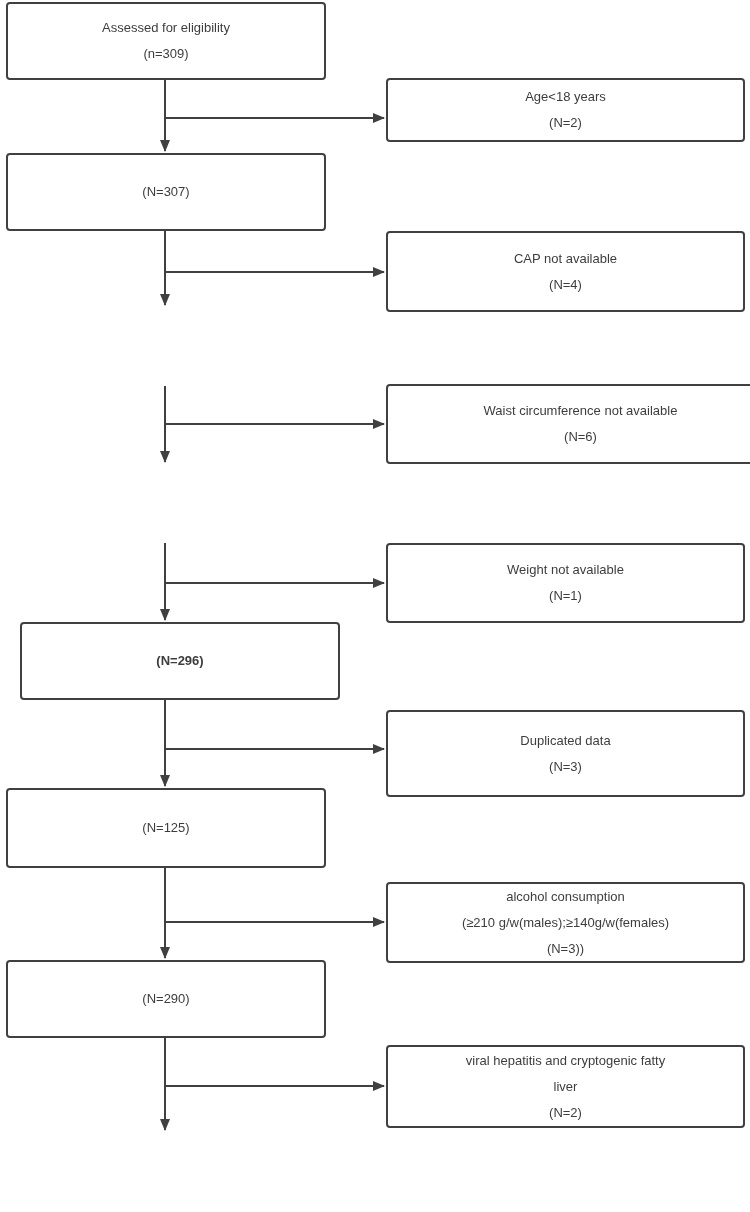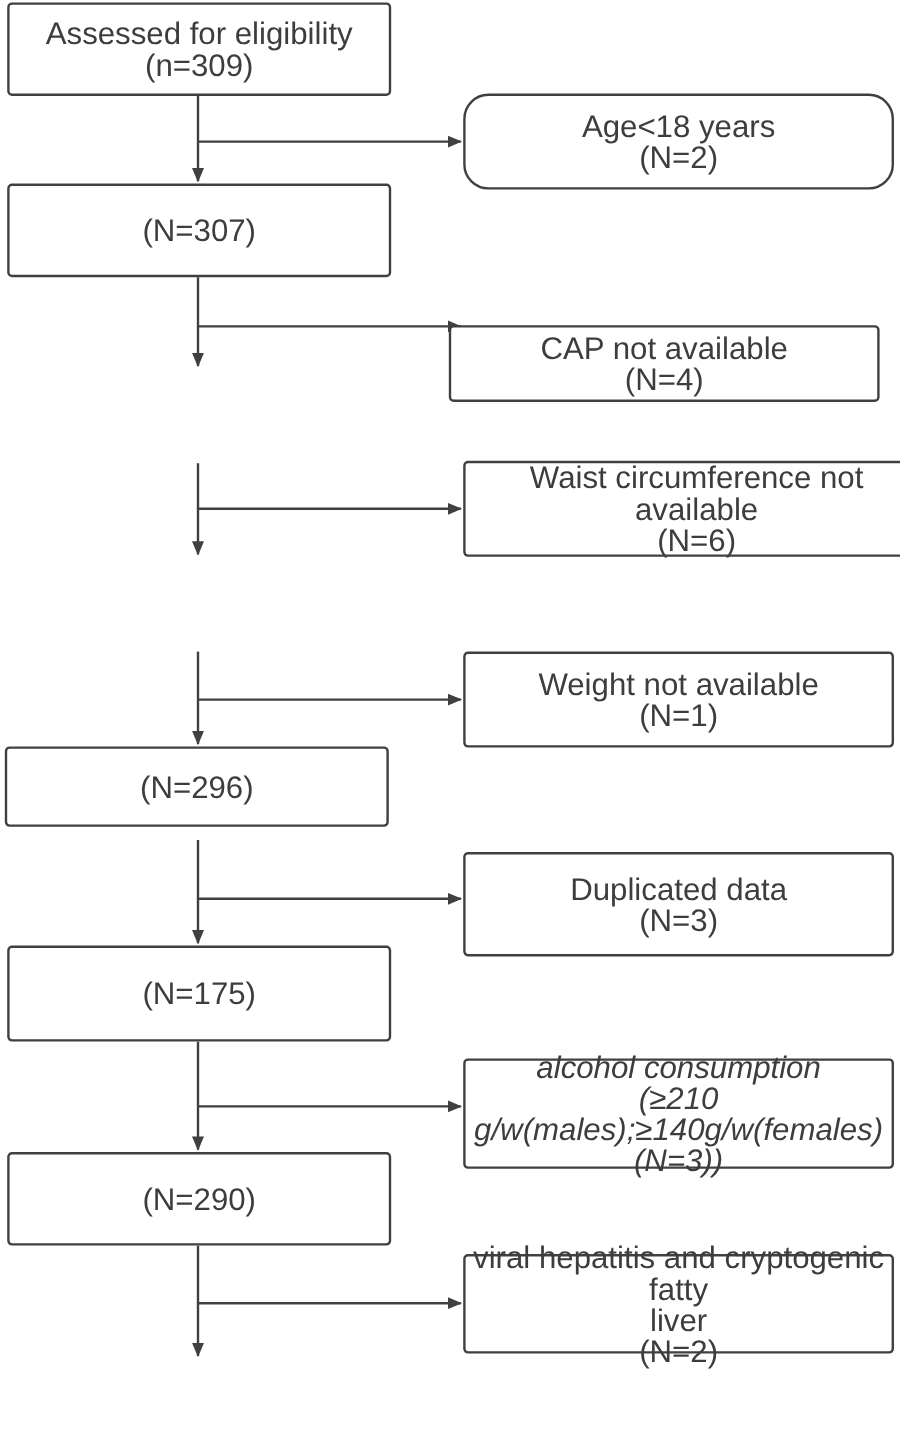--- a/index.html
+++ b/index.html
@@ -28,45 +28,45 @@
   .arrow-layer line {
     stroke: var(--line);
     stroke-width: 2;
   }
   .box {
     position: absolute;
     background: var(--bg);
     border: 2px solid var(--line);
     border-radius: 4px;
     color: var(--text);
-    font-size: 26px;
+    font-size: 13px;
     line-height: 26px;
     text-align: center;
     white-space: pre-line;
     display: flex;
     align-items: center;
     justify-content: center;
     padding: 2px 4px;
   }
   
   .m0 { left: 6px;  top: 2px;    width: 320px; height: 78px; }
   .m1 { left: 6px;  top: 153px;  width: 320px; height: 78px; }
   .m2 { left: 6px;  top: 307px;  width: 320px; height: 79px; }
   .m3 { left: 6px;  top: 464px;  width: 320px; height: 79px; }
-  .m4 { left: 4px;  top: 622px;  width: 320px; height: 67px; }
+  .m4 { left: 20px;  top: 622px;  width: 320px; height: 78px; font-weight: bold; }
   .m5 { left: 6px;  top: 788px;  width: 320px; height: 80px; }
   .m6 { left: 6px;  top: 960px;  width: 320px; height: 78px; }
   .m7 { left: 6px;  top: 1132px; width: 320px; height: 78px; }
   
-  .e0 { left: 386px; top: 78px;   width: 359px; height: 80px; border-radius: 21px; }
-  .e1 { left: 374px; top: 231px;  width: 359px; height: 64px; margin-top: 40px; }
+  .e0 { left: 386px; top: 78px;   width: 359px; height: 64px; }
+  .e1 { left: 386px; top: 231px;  width: 359px; height: 81px; }
   .e2 { left: 386px; top: 384px;  width: 389px; height: 80px; }
   .e3 { left: 386px; top: 543px;  width: 359px; height: 80px; text-align: center; }
   .e4 { left: 386px; top: 710px;  width: 359px; height: 87px; }
-  .e5 { left: 386px; top: 882px;  width: 359px; height: 92px; font-style: italic; }
+  .e5 { left: 386px; top: 882px;  width: 359px; height: 81px; }
   .e6 { left: 386px; top: 1045px; width: 359px; height: 83px; }
 </style>
 </head>
 <body>
 
 <div class="canvas">
 
   <svg class="arrow-layer" viewBox="0 0 750 1212" xmlns="http://www.w3.org/2000/svg">
     <defs>
       <marker id="ah" markerUnits="userSpaceOnUse" markerWidth="12" markerHeight="10" refX="11" refY="5" orient="auto">
@@ -88,21 +88,21 @@
     <line x1="165" y1="583" x2="384" y2="583" marker-end="url(#ah)" style="stroke: rgb(64, 64, 64);"></line>
     <line x1="165" y1="749" x2="384" y2="749" marker-end="url(#ah)" style="stroke: rgb(64, 64, 64);"></line>
     <line x1="165" y1="922" x2="384" y2="922" marker-end="url(#ah)" style="stroke: rgb(64, 64, 64);"></line>
     <line x1="165" y1="1086" x2="384" y2="1086" marker-end="url(#ah)" style="stroke: rgb(64, 64, 64);"></line>
   </svg>
 
   <div class="box m0">Assessed for eligibility
 (n=309)</div>
   <div class="box m1">(N=307)</div>
   <div class="box m4">(N=296)</div>
-  <div class="box m5">(N=175)</div>
+  <div class="box m5">(N=125)</div>
   <div class="box m6">(N=290)</div>
 
   <div class="box e0">Age&lt;18 years
 (N=2)</div>
   <div class="box e1">CAP not available
 (N=4)</div>
   <div class="box e2">Waist circumference not available
 (N=6)</div>
   <div class="box e3">Weight not available
 (N=1)</div>

